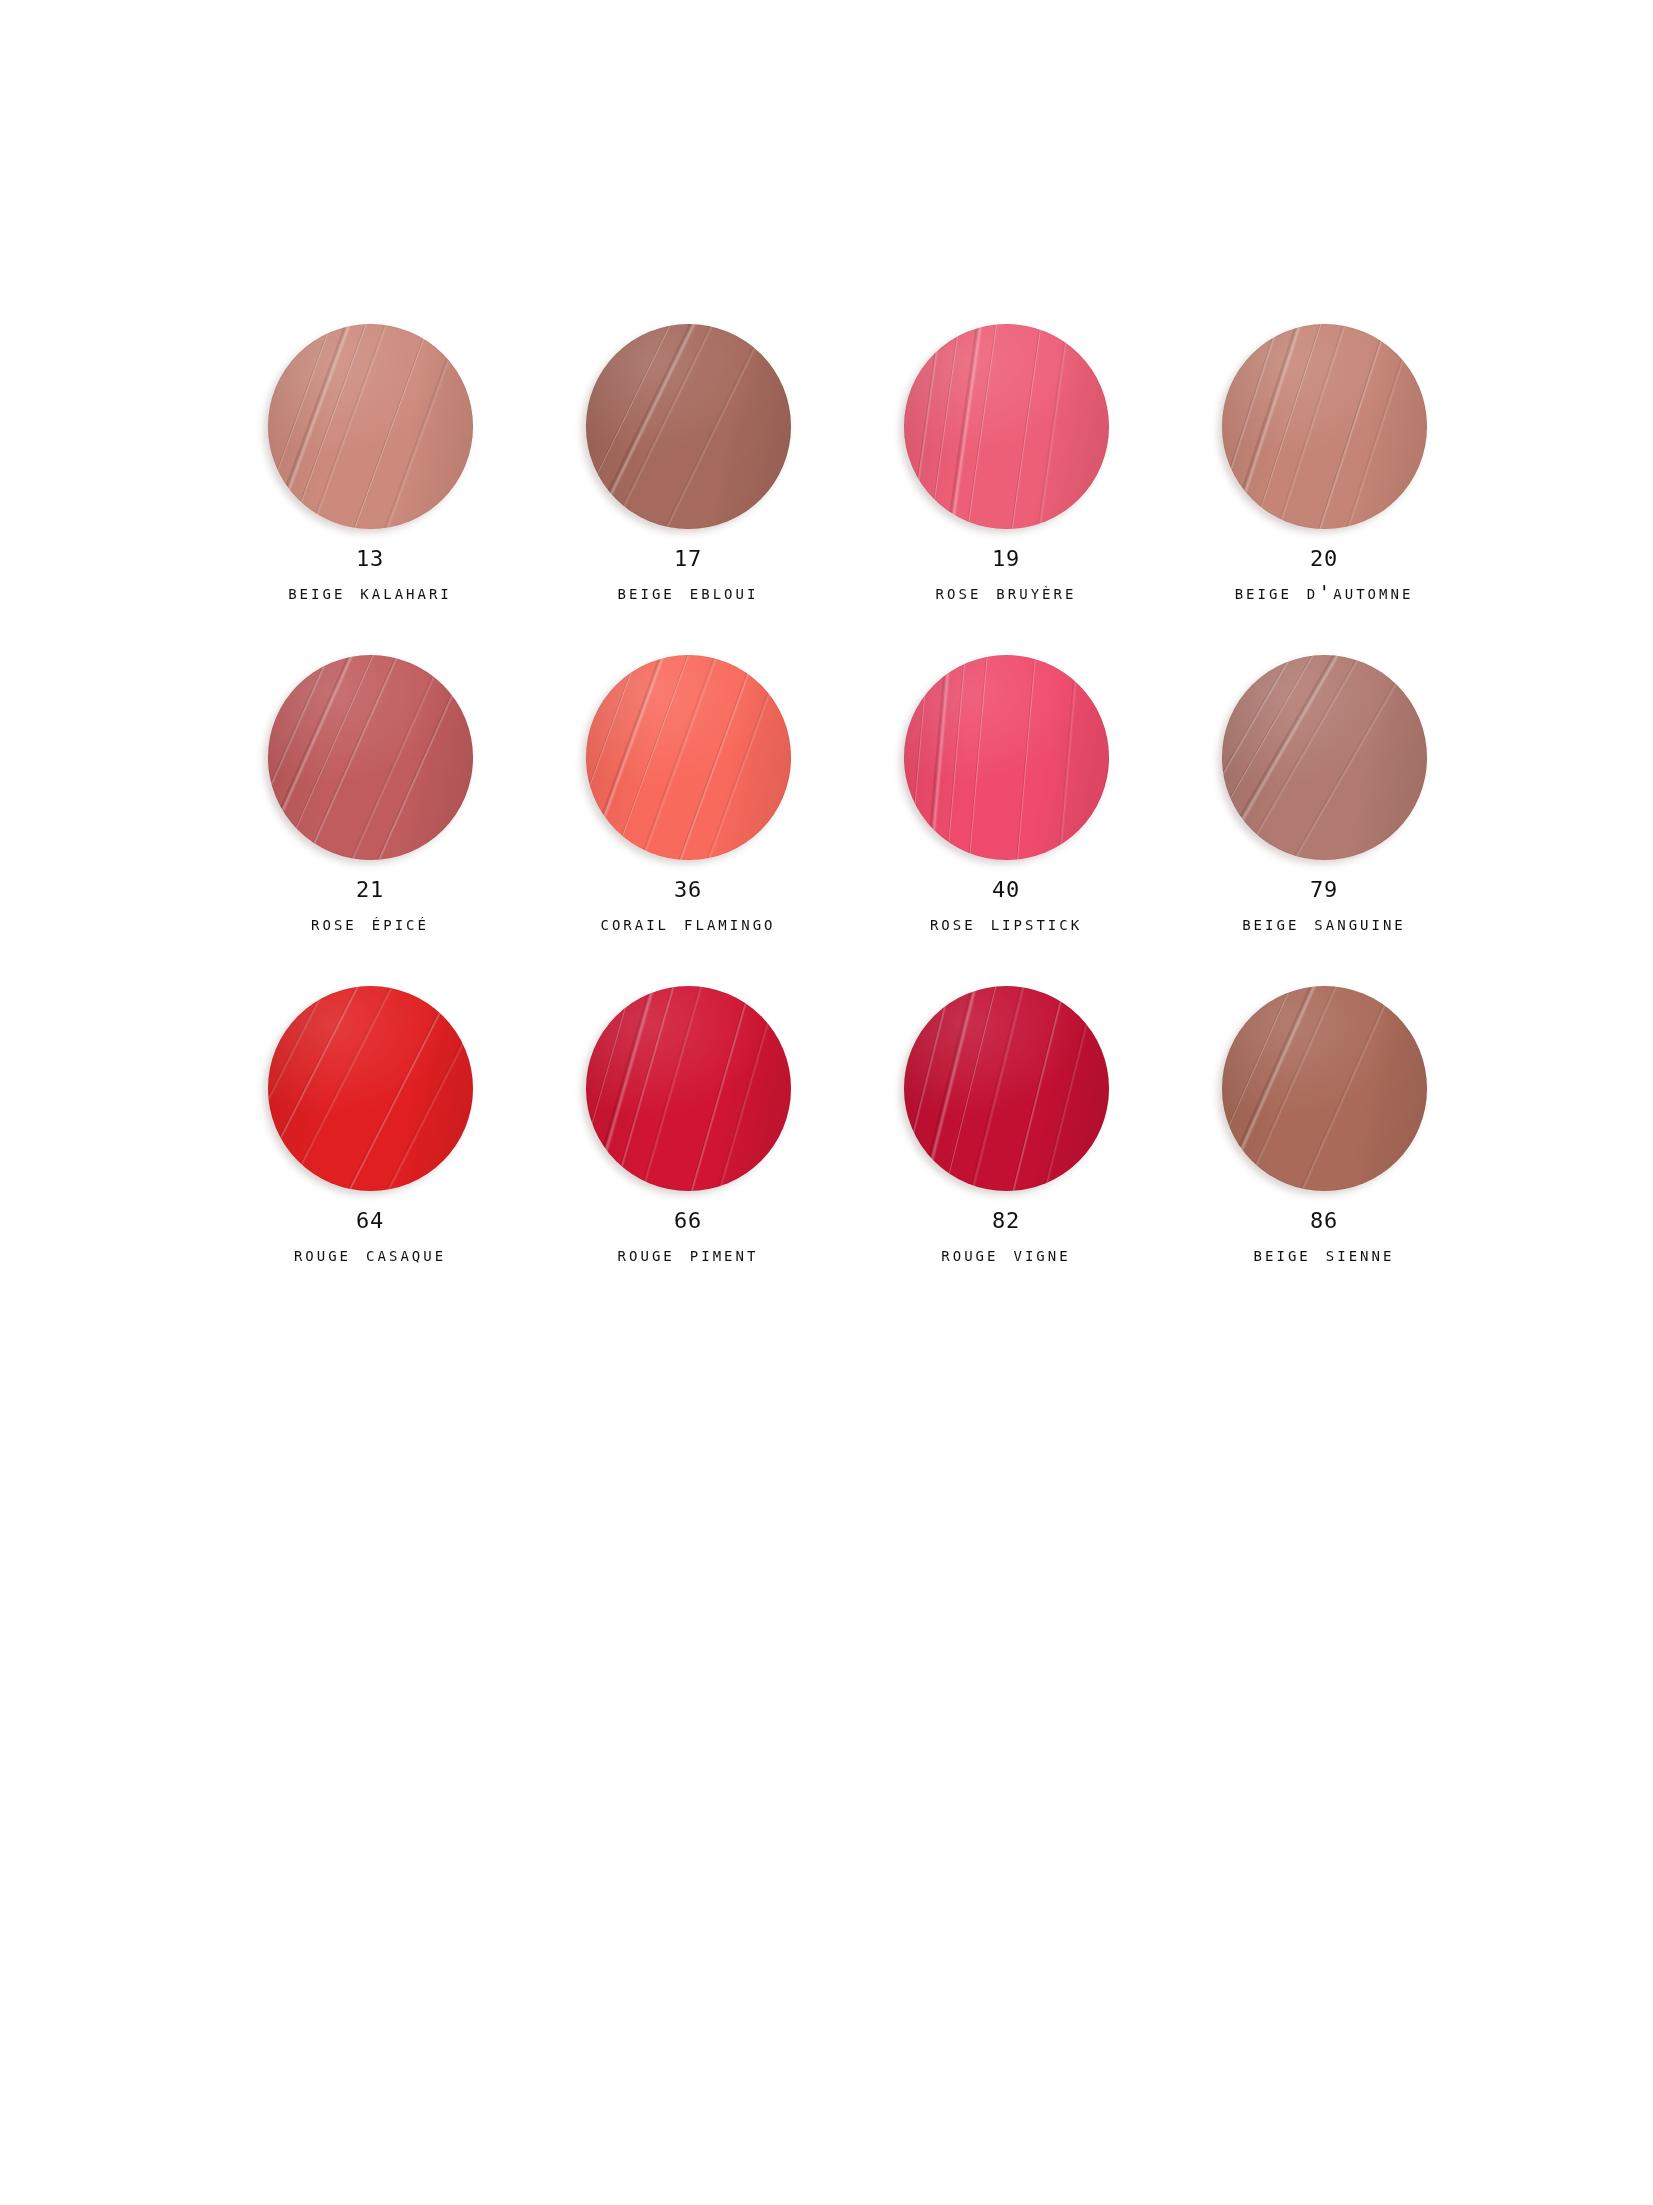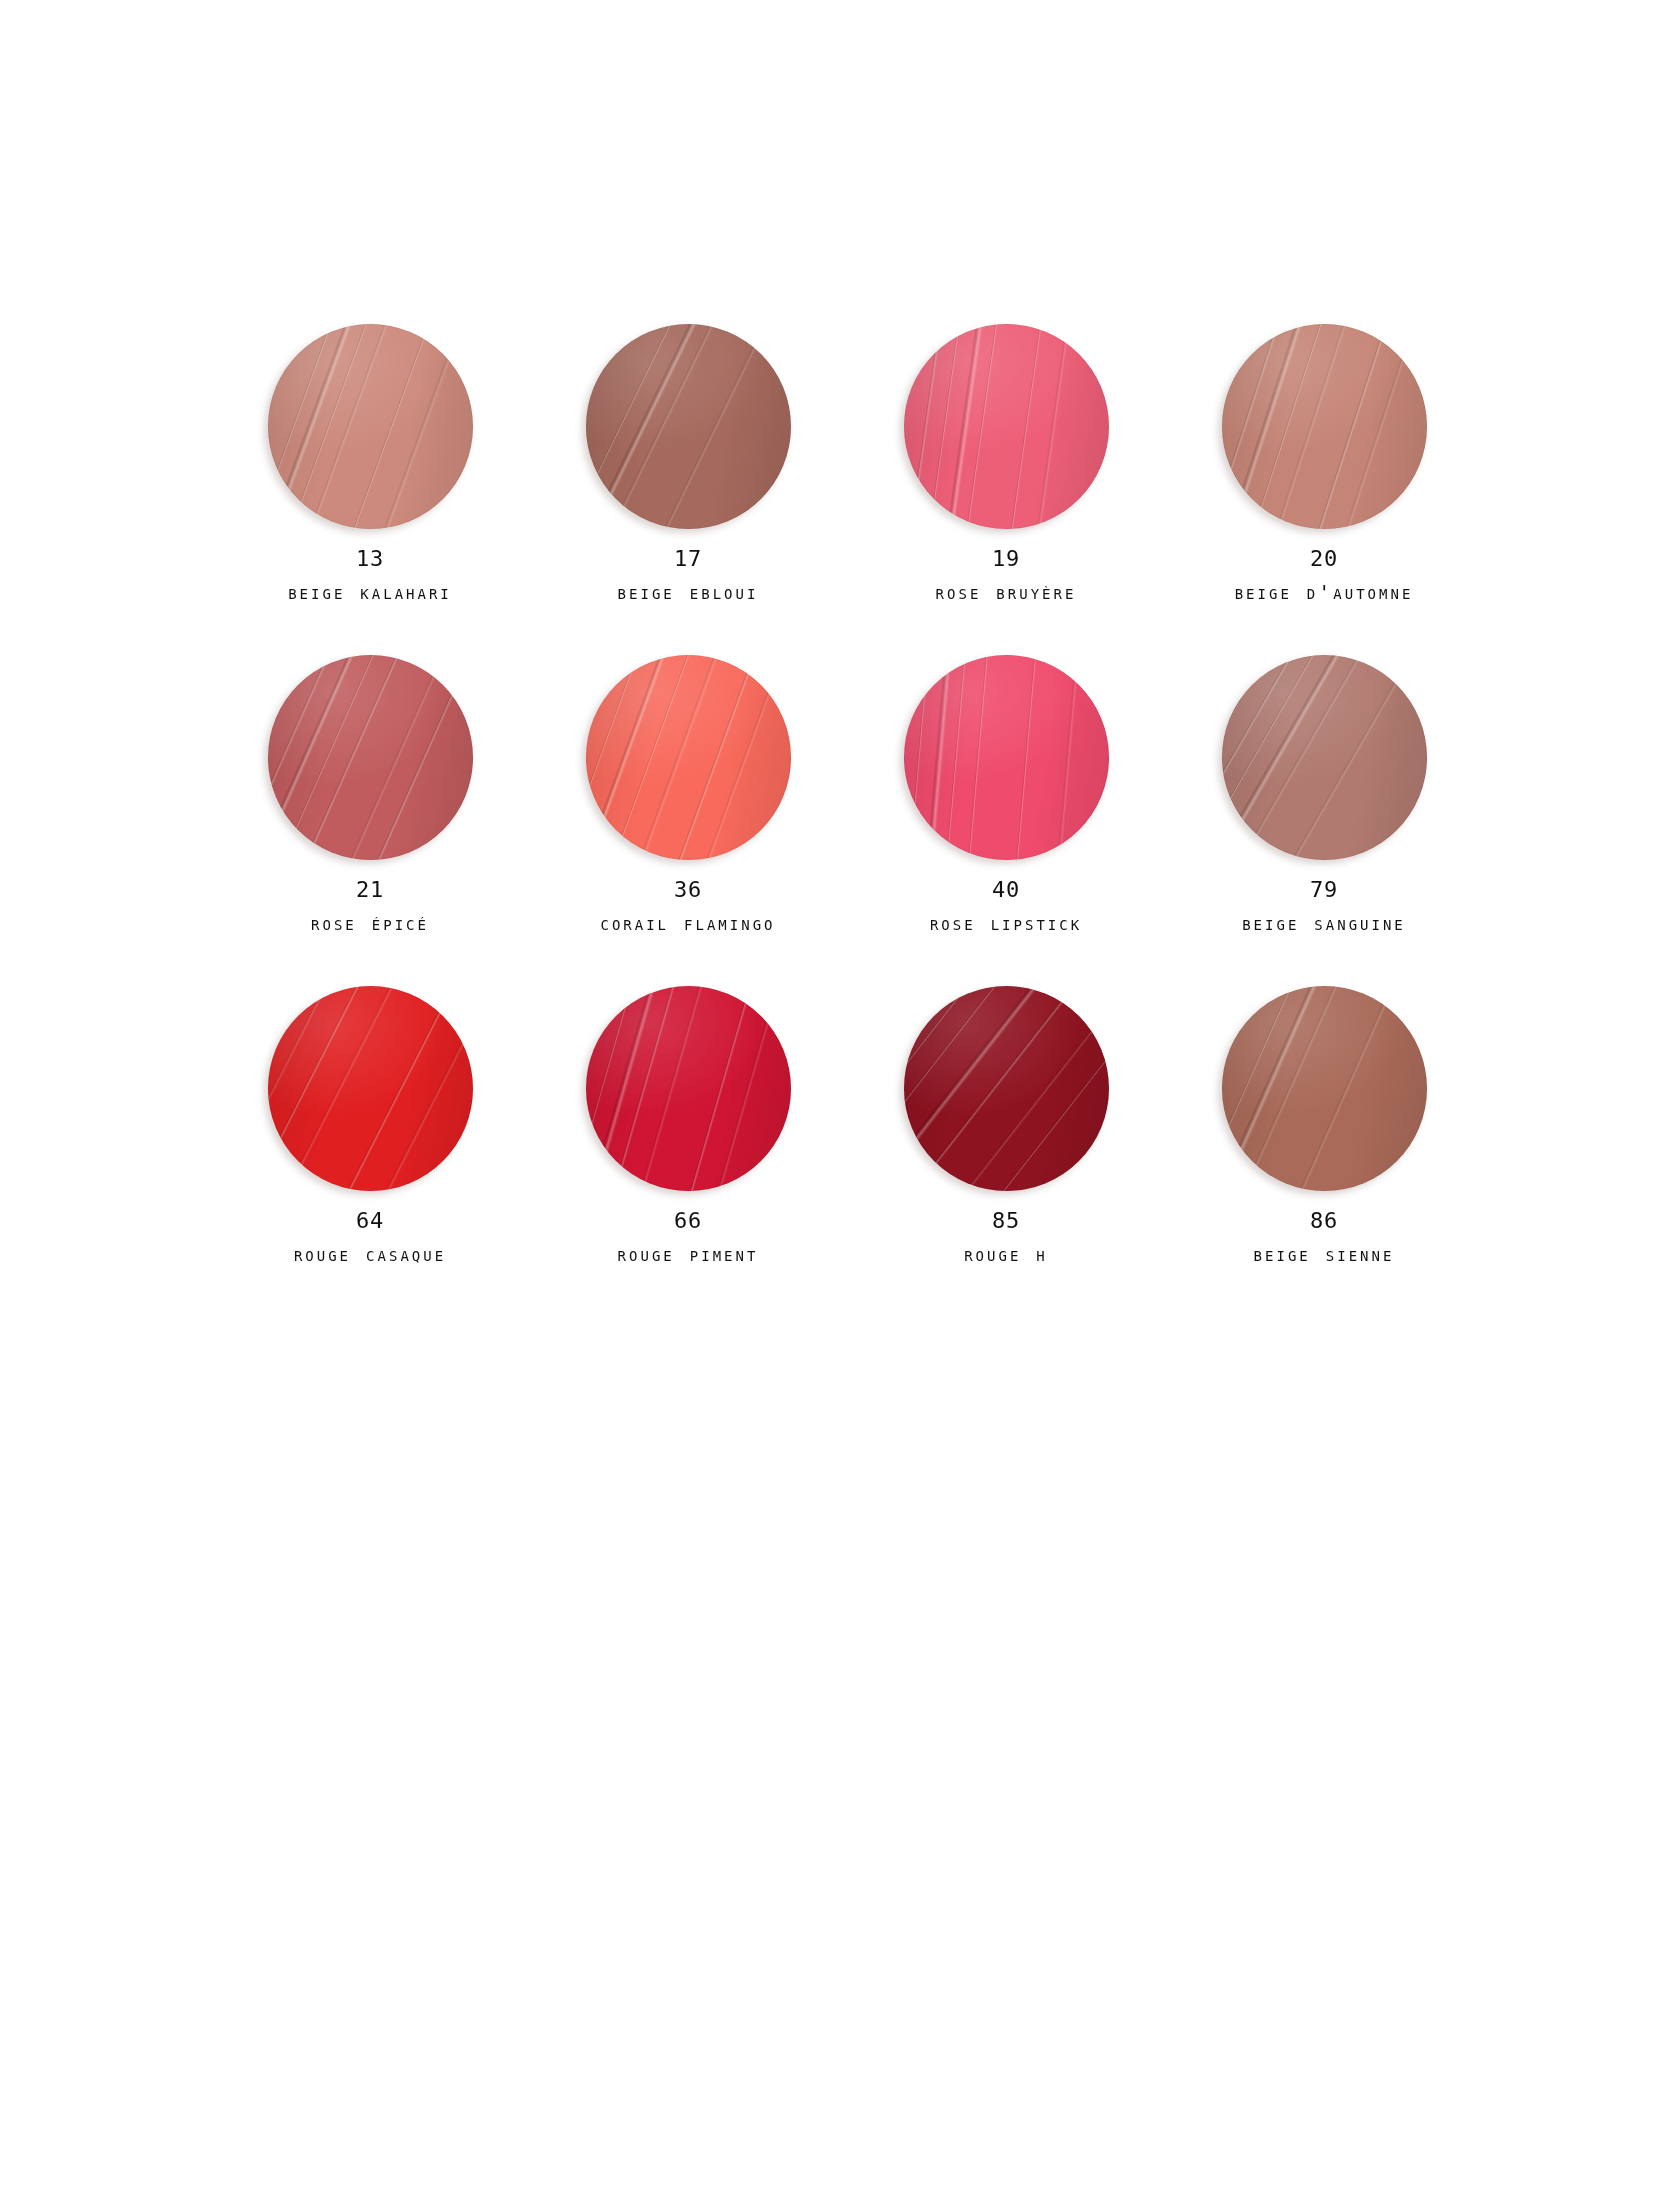--- a/index.html
+++ b/index.html
@@ -308,35 +308,35 @@
             <div class="shade"></div>
           </div>
         </div>
         <div class="caption">
           <div class="shade-number">66</div>
           <div class="shade-name">Rouge Piment</div>
         </div>
       </div>
       <div class="swatch-cell">
         <div class="disc-wrap">
-          <div class="disc" style="--base: #8e1320;">
-            <div class="streaks" style="--angle: 38deg;">
-              <div class="streak thin" style="left: 24%;"></div>
-              <div class="streak thin" style="left: 30%;"></div>
-              <div class="streak wide" style="left: 38%;"></div>
-              <div class="streak thin" style="left: 47%;"></div>
-              <div class="streak faint" style="left: 58%;"></div>
-              <div class="streak thin" style="left: 66%;"></div>
-            </div>
-            <div class="shade"></div>
-          </div>
-        </div>
-        <div class="caption">
-          <div class="shade-number">85</div>
-          <div class="shade-name">Rouge H</div>
+          <div class="disc" style="--base: #c21032;">
+            <div class="streaks" style="--angle: 14deg;">
+              <div class="streak thin" style="left: 28%;"></div>
+              <div class="streak wide" style="left: 34%;"></div>
+              <div class="streak thin" style="left: 40%;"></div>
+              <div class="streak faint" style="left: 47%;"></div>
+              <div class="streak thin" style="left: 58%;"></div>
+              <div class="streak faint" style="left: 66%;"></div>
+            </div>
+            <div class="shade"></div>
+          </div>
+        </div>
+        <div class="caption">
+          <div class="shade-number">82</div>
+          <div class="shade-name">Rouge Vigne</div>
         </div>
       </div>
       <div class="swatch-cell">
         <div class="disc-wrap">
           <div class="disc" style="--base: #a96a59;">
             <div class="streaks" style="--angle: 24deg;">
               <div class="streak thin" style="left: 30%;"></div>
               <div class="streak wide" style="left: 35%;"></div>
               <div class="streak faint" style="left: 41%;"></div>
               <div class="streak faint" style="left: 55%;"></div>

